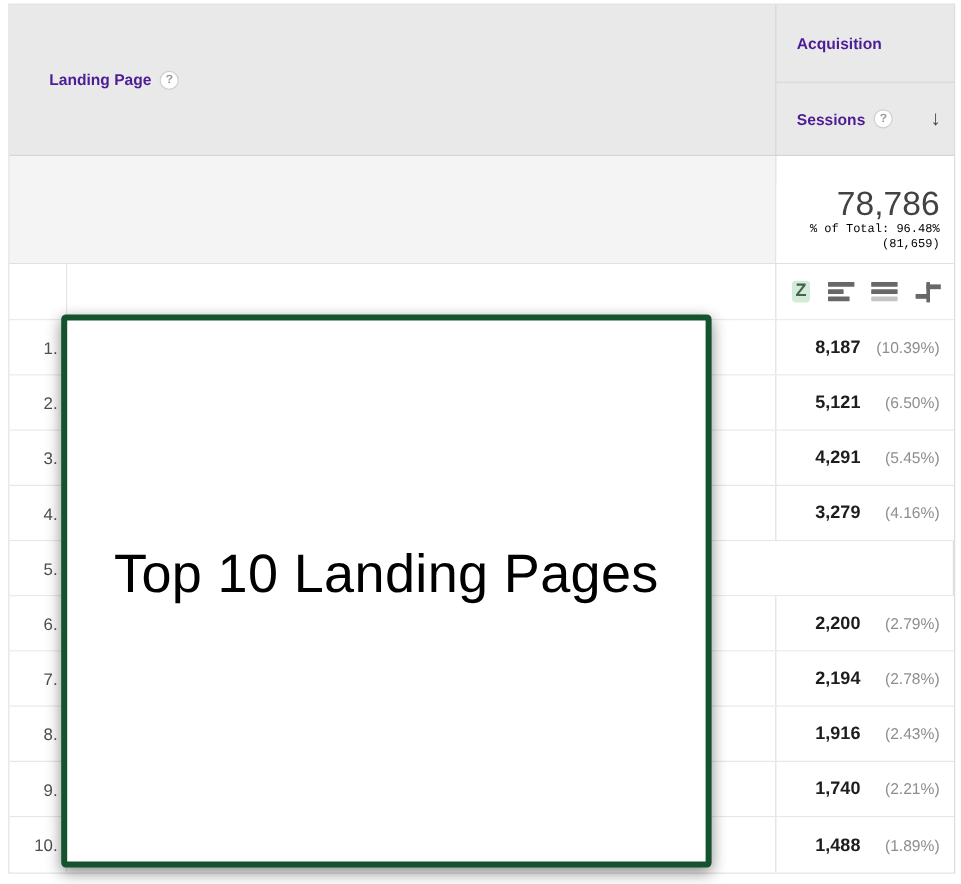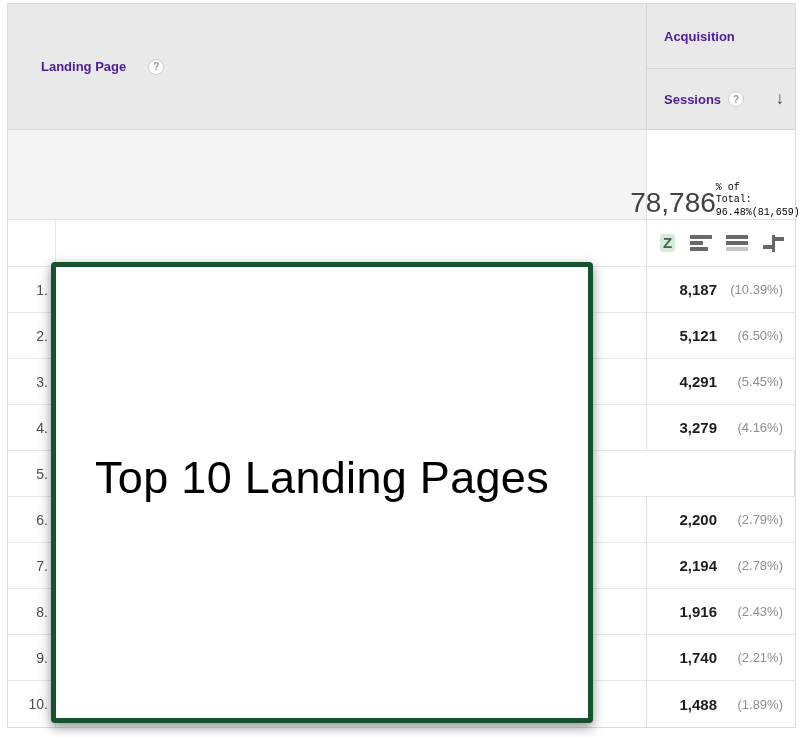--- a/index.html
+++ b/index.html
@@ -6,37 +6,37 @@
   body { background:#ffffff; font-family:"Liberation Sans","DejaVu Sans",sans-serif; }
   .stage { position:relative; width:801px; height:737px; background:#fff; overflow:hidden; }
 
   .table-wrap {
     position:absolute; left:7px; top:3px; width:789px;
     border:1px solid #dcdcdc; background:#fff;
   }
 
   
   .header-row { display:flex; height:126px; border-bottom:1px solid #d6d6d6; background:#e9e9e9; }
-  .hdr-left { flex:1; display:flex; align-items:center; padding-left:33px; border-right:1px solid #d6d6d6;gap:15px; }
+  .hdr-left { flex:1; display:flex; align-items:center; padding-left:33px; border-right:1px solid #d6d6d6; }
   .hdr-right { width:148px; display:flex; flex-direction:column; }
   .hdr-acq { height:66px; display:flex; align-items:center; padding-left:17px; border-bottom:1px solid #d6d6d6; }
   .hdr-sessions { height:60px; display:flex; align-items:center; padding-left:17px; }
   .hdr-label { font-size:13px; font-weight:bold; color:#4c1d95; }
   .help {
     display:inline-flex; align-items:center; justify-content:center;
     width:16px; height:16px; margin-left:7px; border-radius:50%;
     background:#fff; border:1px solid #cfcfcf; color:#9a9a9a;
     font-size:10px; font-weight:bold; flex:none;
   }
   .sort-arrow { margin-left:auto; margin-right:11px; font-size:17px; font-weight:bold; color:#424242; }
 
   
   .summary-row { display:flex; height:90px; border-bottom:1px solid #e0e0e0; }
   .sum-left { flex:1; background:#f4f4f4; border-right:1px solid #e0e0e0; }
-  .sum-right { width:148px; background:#fff; display:flex; justify-content:center; align-items:flex-end; padding-right:12px; }
+  .sum-right { width:148px; background:#fff; display:flex; flex-direction:column; align-items:flex-end; padding-right:12px;margin-top:24px; }
   .total-num { font-size:28px; color:#424242; line-height:1.15; }
   .total-sub { font-size:10px; color:#000000; line-height:1.25;font-family:Liberation Mono, monospace; }
 
   
   .icon-row { display:flex; height:47px; border-bottom:1px solid #e7e7e7; background:#fff; }
   .icon-row .num-spacer { width:48px; border-right:1px solid #e7e7e7; }
   .icon-row .mid-spacer { flex:1; border-right:1px solid #e0e0e0; }
   .icon-row .icons { width:148px; display:flex; align-items:center; justify-content:space-between; padding:0 11px 0 13px; }
   .vicon { display:inline-flex; cursor:pointer; }
   .vicon.active b {

